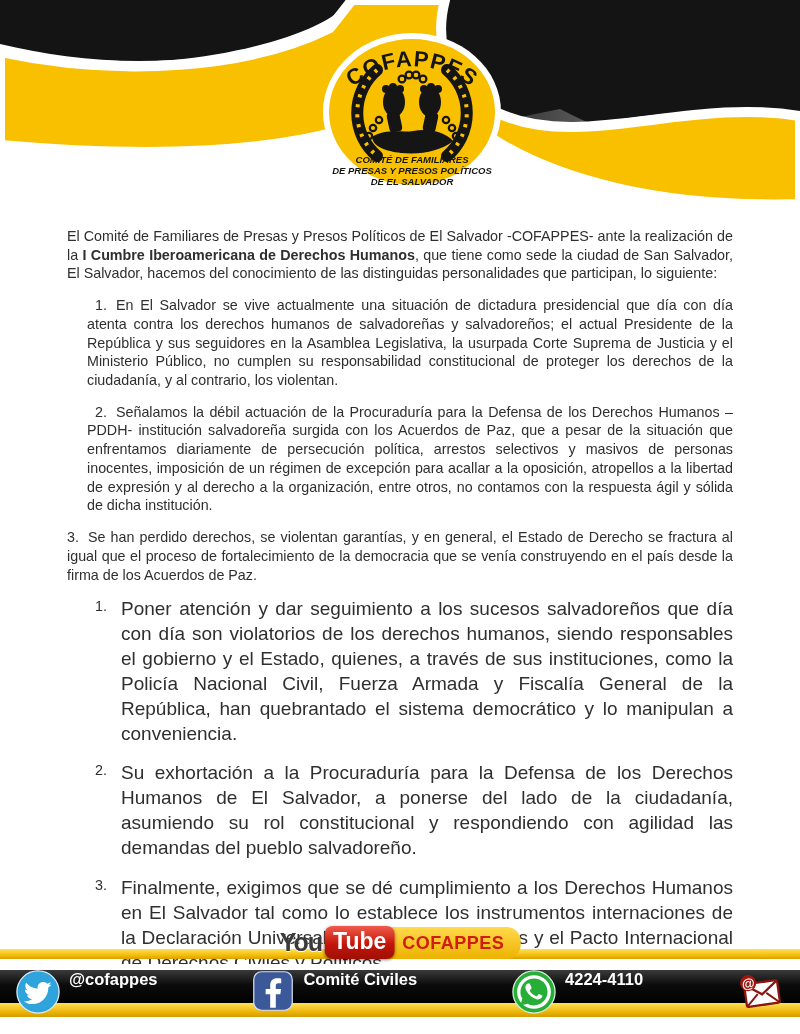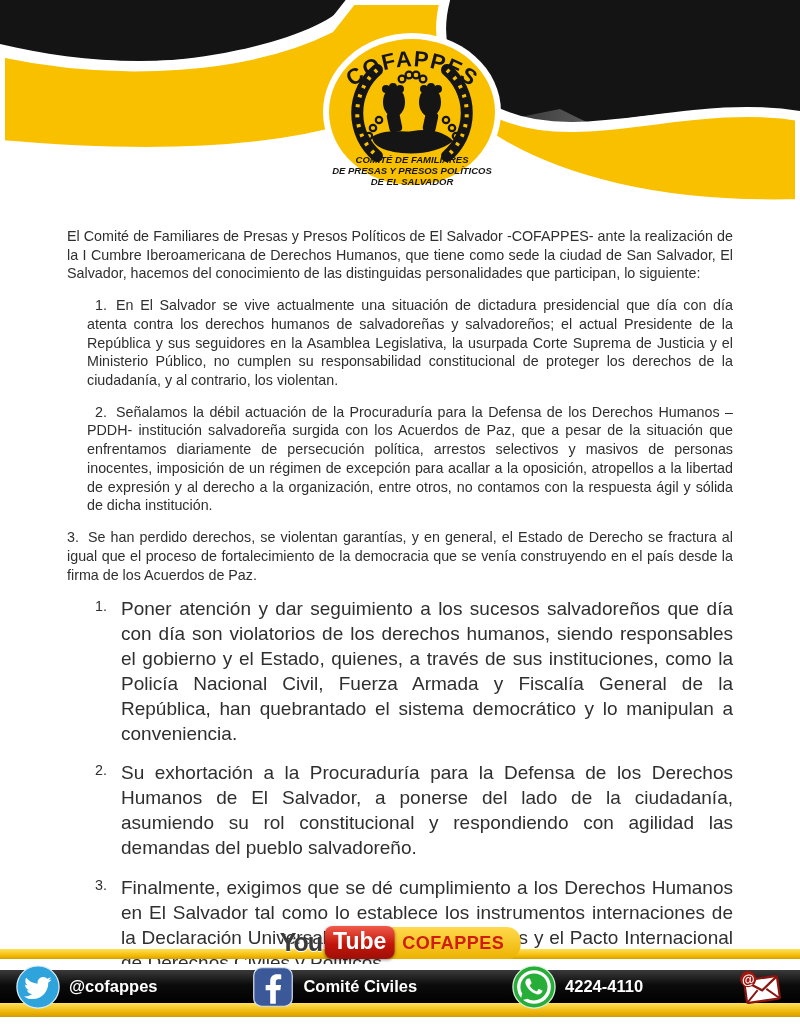--- a/index.html
+++ b/index.html
@@ -15,40 +15,40 @@
   .para{
     text-align:justify;font-size:14.3px;line-height:1.31;margin:0 0 13px 0;
   }
   .para .num{margin-right:9px;}
   .pt{text-indent:8px;margin-left:20px;}
   .requests{margin:2px 0 0 0;padding:0 0 0 28px;list-style:none;}
   .requests li{display:flex;margin:0 0 15px 0;}
   .requests .rnum{flex:0 0 26px;font-size:14.3px;line-height:1.31;}
   .requests .rtext{flex:1;text-align:justify;font-size:19px;line-height:1.31;}
   .dateline{text-align:left;font-size:12px;padding-right:10px;margin-top:2px;}
-  b.inline{font-weight:normal;}
+  b.inline{font-weight:bold;}
   
   .footer{position:absolute;left:0;right:0;bottom:0;}
   .yt-row{position:relative;height:40px;}
   .yt-line{position:absolute;left:0;right:0;top:25px;height:10px;
     background:linear-gradient(#ffe159,#f2b800 70%,#d79f00);}
   .yt-badge{position:absolute;left:50%;top:2px;transform:translateX(-50%);
     display:flex;align-items:center;}
   .yt-you{font-weight:bold;font-size:25px;color:#3a3a3a;letter-spacing:-1px;
     text-shadow:0 1px 0 #fff;position:relative;z-index:2;}
   .yt-tube{background:linear-gradient(#f05b4b,#c3160a 55%,#9e0f06);color:#fff;
     font-weight:bold;font-size:23px;line-height:1;padding:4px 8px 6px 8px;border-radius:8px;
     margin-left:3px;position:relative;z-index:2;box-shadow:0 1px 3px rgba(0,0,0,.45);}
   .yt-channel{background:linear-gradient(#ffda4d,#edb200);color:#cf1d10;font-weight:bold;
     font-size:18px;letter-spacing:.5px;padding:6px 16px 5px 22px;margin-left:-14px;
     border-radius:4px 14px 14px 4px;position:relative;z-index:1;}
   .gap-white{height:6px;background:#fff;}
   .social-bar{position:relative;height:33px;background:linear-gradient(#3a3a3a,#0c0c0c 45%,#000);
     display:flex;align-items:center;justify-content:space-between;padding:0 16px;}
-  .social-item{display:flex;align-items:center;gap:9px;height:33px;}
+  .social-item{display:flex;align-items:flex-start;gap:9px;height:33px;}
   .social-item svg{flex:0 0 auto;}
   .social-label{color:#fff;font-weight:bold;font-size:16.5px;white-space:nowrap;}
   .strip-bottom{height:14px;background:linear-gradient(#ffe159,#eab000 70%,#d19c00);}
   .foot-white{height:17px;background:#fff;}
 </style>
 </head>
 <body>
 
 <div class="page">
 

